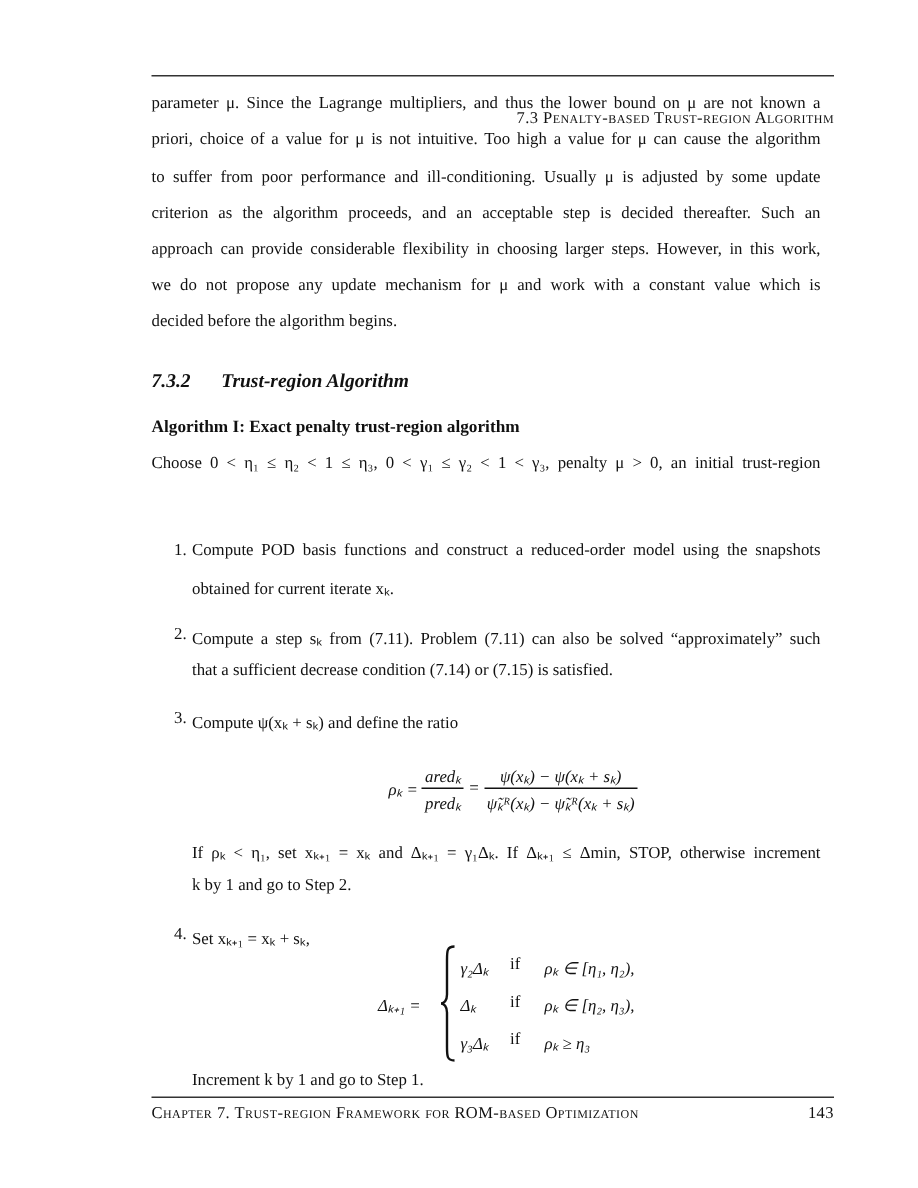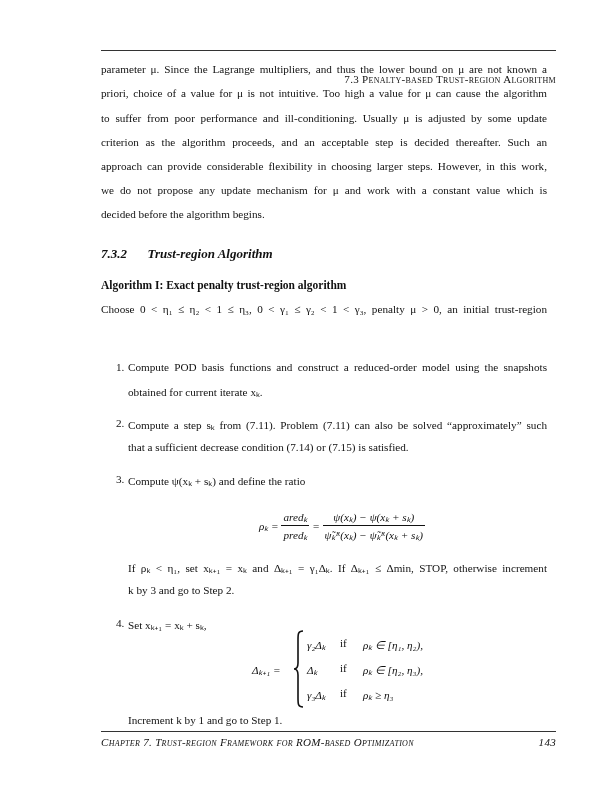--- a/index.html
+++ b/index.html
@@ -17,21 +17,21 @@
   .h3 { position:absolute; left:101px; font-family:"Liberation Serif", serif; font-weight:bold; font-size:11.5px; }
   .num { position:absolute; left:116px; font-family:"Liberation Serif", serif; font-size:11.2px; }
   .eq { position:absolute; font-family:"Liberation Serif", serif; font-size:11.2px; font-style:italic; }
   .frac { display:inline-block; vertical-align:middle; text-align:center; }
   .frac .n { display:block; padding:0 2px 1px; border-bottom:0.8px solid #111; }
   .frac .d { display:block; padding:1px 2px 0; }
   .brace { position:absolute; left:294px; top:630px; width:10px; height:78px;
            font-family:"DejaVu Serif", serif; }
   .footer-rule { position:absolute; left:101px; right:56px; top:731px; border-top:0.8px solid #333; }
   .footer { position:absolute; left:101px; right:56px; top:736px; font-family:"Liberation Serif", serif;
-            font-size:11px; font-variant:small-caps; letter-spacing:0.3px;font-style:italic; }
+            font-size:11px; font-variant:small-caps; letter-spacing:0.3px; }
   .footer .pg { position:absolute; right:0; top:0; font-variant:normal; }
 </style>
 </head>
 <body>
 
 <div class="page">
 
   <div class="header">7.3 Penalty-based Trust-region Algorithm</div>
   <div class="header-rule"></div>
 
@@ -78,21 +78,21 @@
         <span class="d">predₖ</span>
       </span>
       <span style="vertical-align:middle">=</span>
       <span class="frac">
         <span class="n">ψ(xₖ) − ψ(xₖ + sₖ)</span>
         <span class="d">ψ̃ₖᴿ(xₖ) − ψ̃ₖᴿ(xₖ + sₖ)</span>
       </span>
     </div>
 
     <div class="line just" style="top:560px;left:128px;width:419px">If ρₖ &lt; η₁, set xₖ₊₁ = xₖ and Δₖ₊₁ = γ₁Δₖ. If Δₖ₊₁ ≤ Δmin, STOP, otherwise increment</div>
-    <div class="line" style="top:584px;left:128px;width:419px">k by 3 and go to Step 2.</div>
+    <div class="line" style="top:584px;left:128px;width:419px">k by 1 and go to Step 2.</div>
   </div>
 
   <div>
     <div class="num" style="top:617px">4.</div>
     <div class="line" style="top:617px;left:128px;width:419px">Set xₖ₊₁ = xₖ + sₖ,</div>
 
     <div class="eq" style="left:252px;top:662px">Δₖ₊₁ =</div>
     <svg class="brace" viewBox="0 0 10 78">
       <path d="M9 1 C4 1 4 4 4 10 L4 33 C4 37 2 39 0 39 C2 39 4 41 4 45 L4 68 C4 74 4 77 9 77" fill="none" stroke="#111" stroke-width="1.6"></path>
     </svg>

